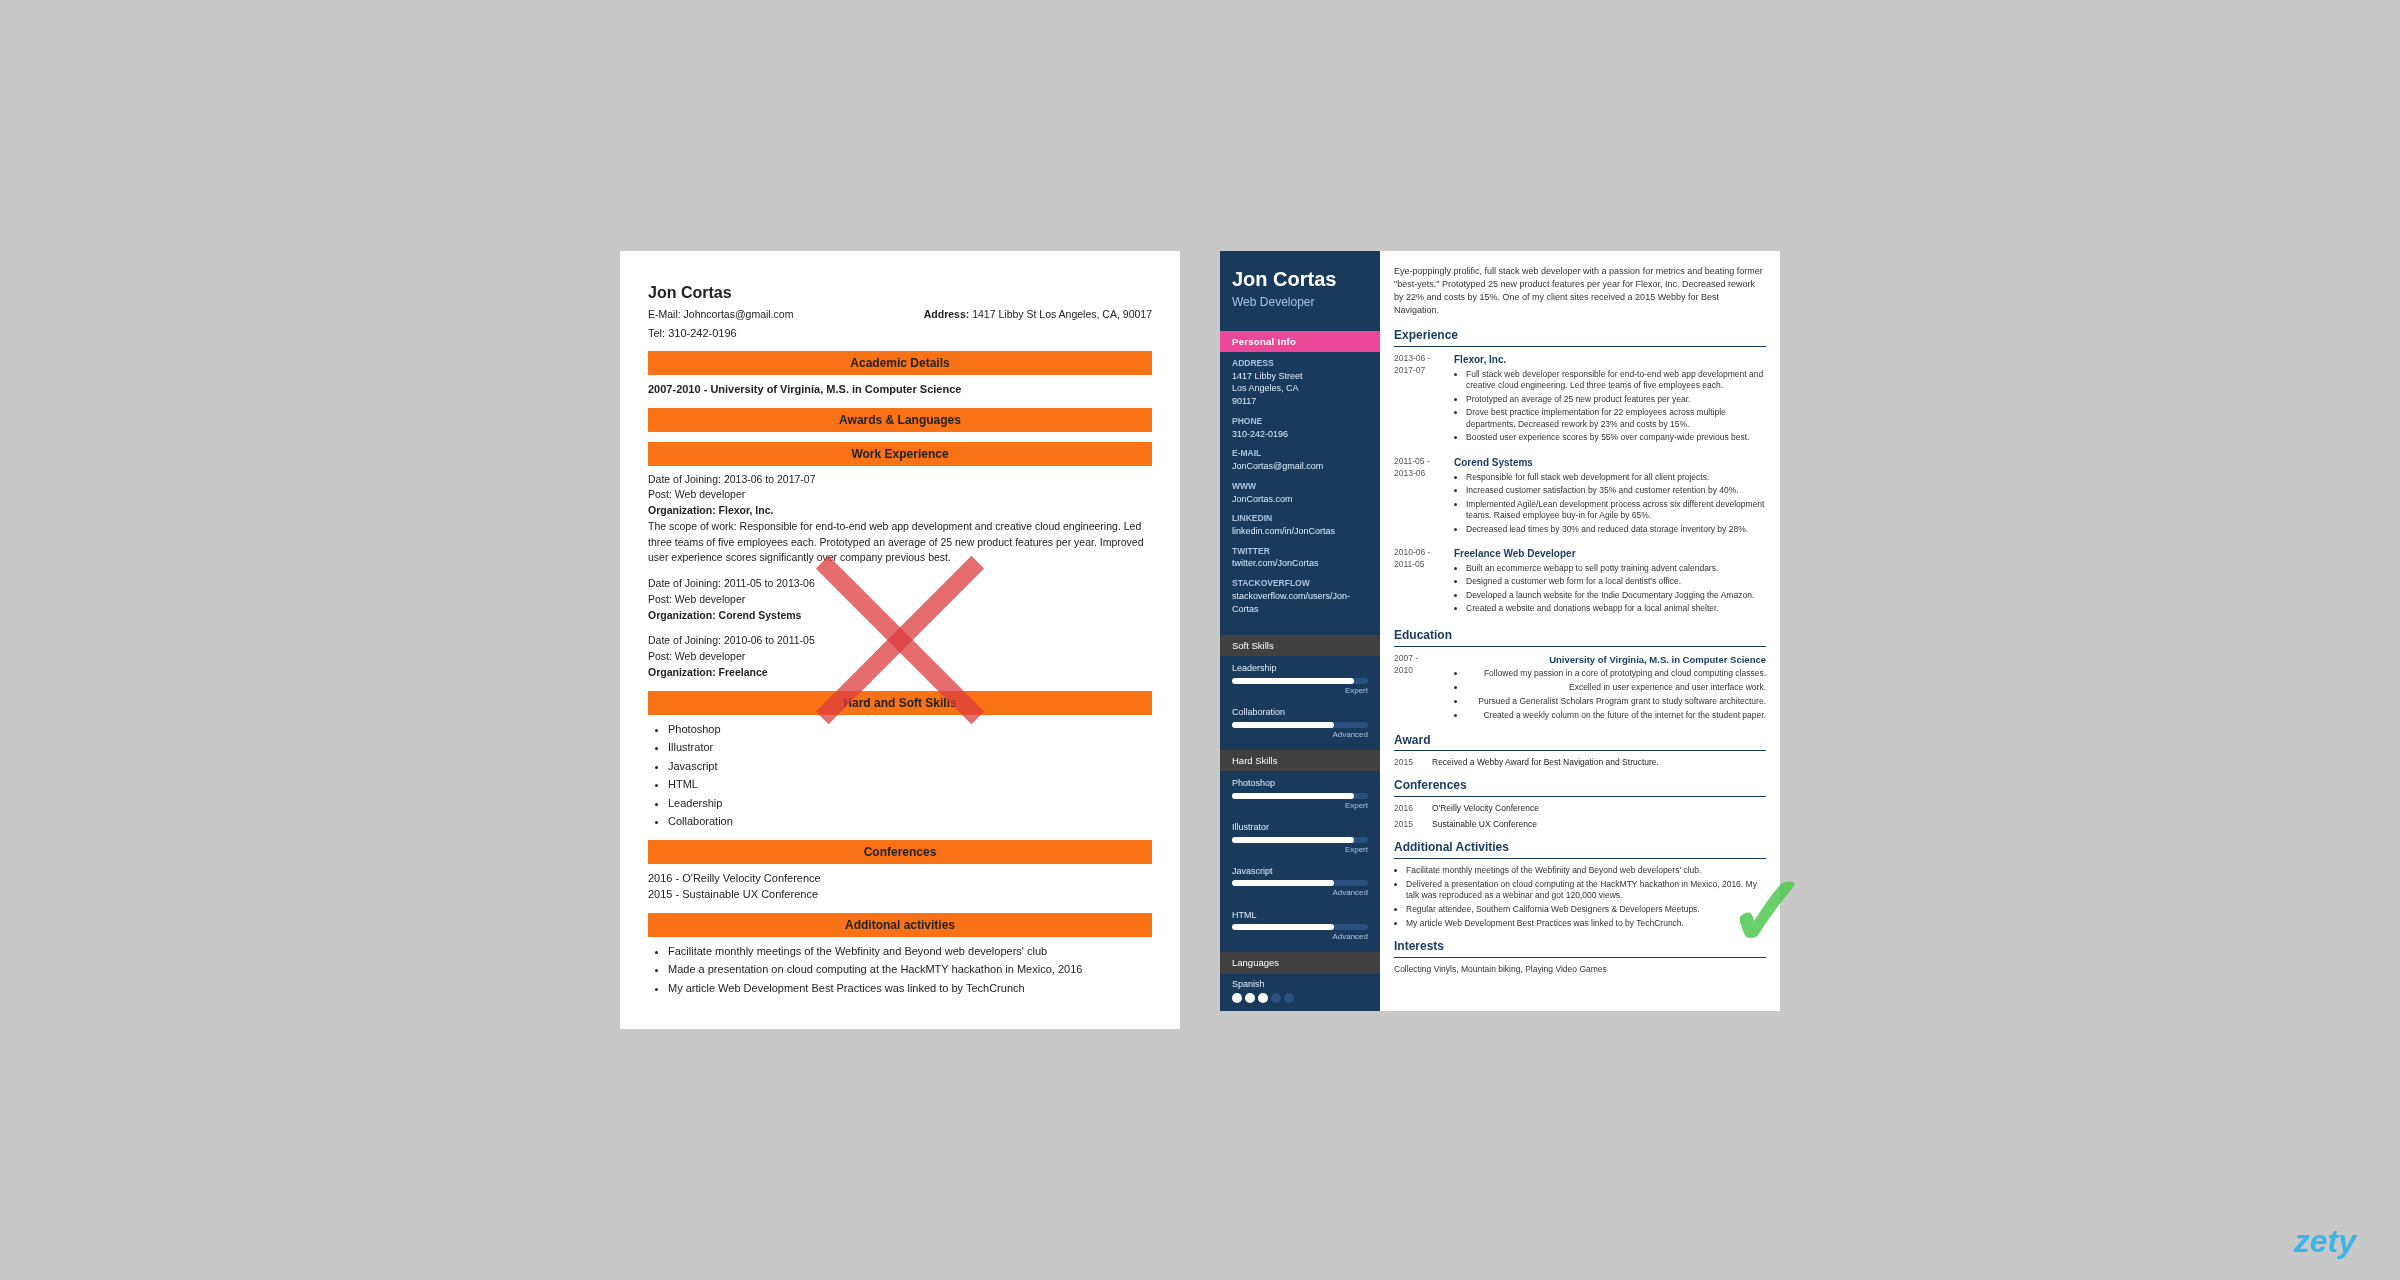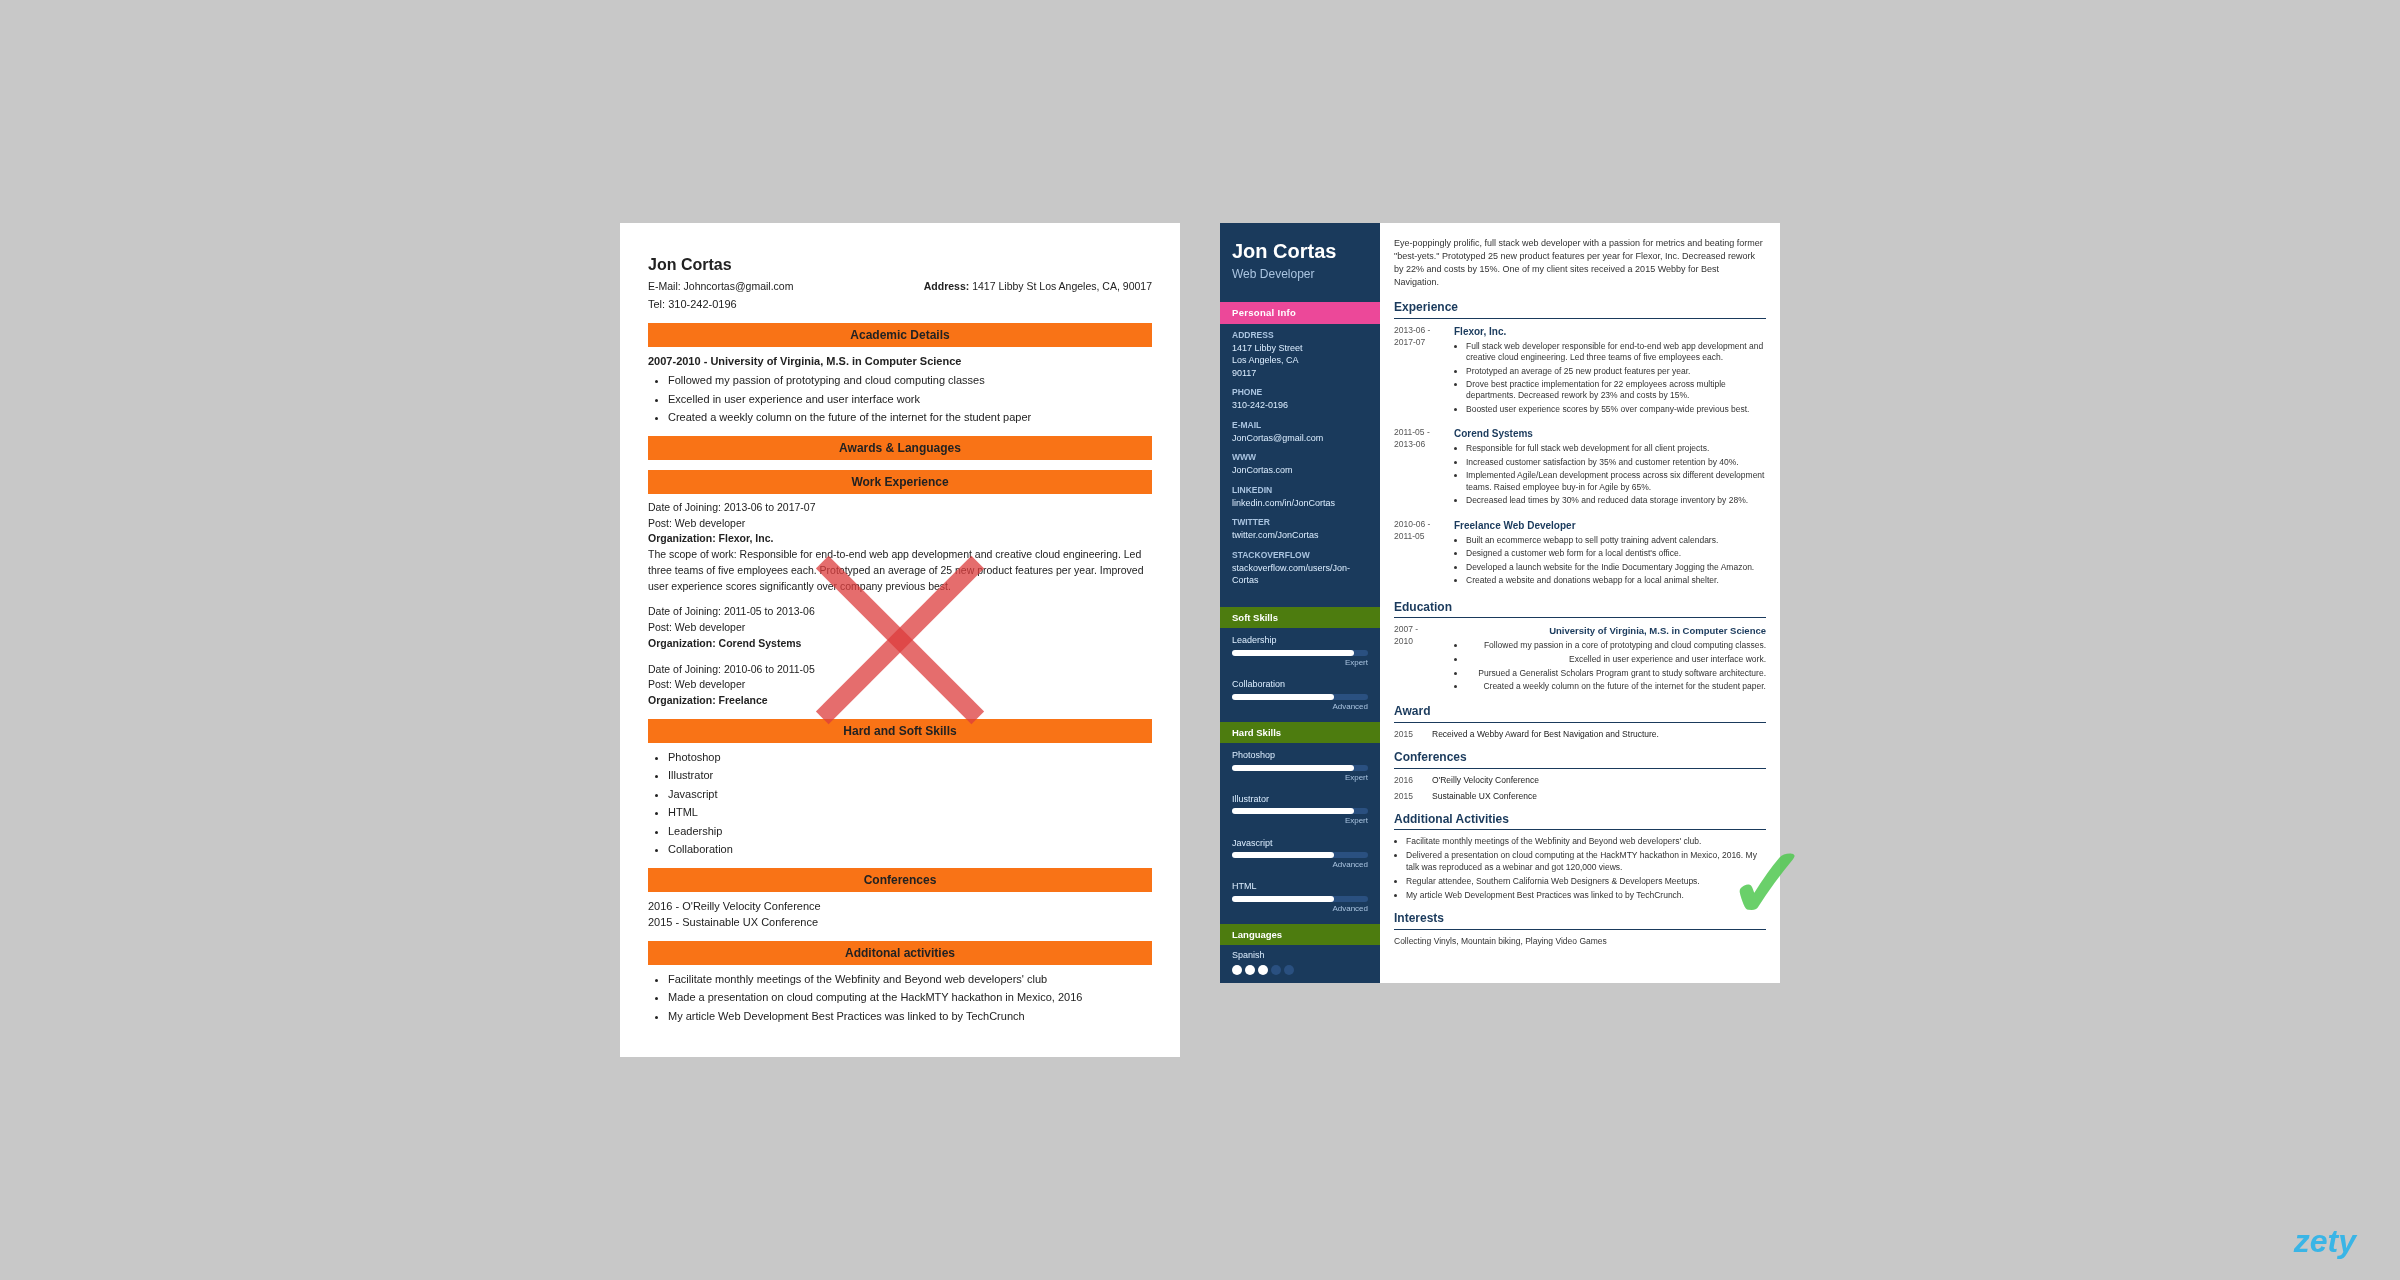--- a/index.html
+++ b/index.html
@@ -196,23 +196,23 @@
       height: 6px;
       border-radius: 3px;
     }
     .skill-level {
       font-size: 8px;
       color: #aac4e0;
       text-align: right;
       margin-top: 1px;
     }
     .sidebar-section-title {
-      background: #4d7c0f;
+      background: #404040;
       font-size: 9.5px;
-      font-weight: bold;
+      font-weight: normal;
       padding: 4px 12px;
       color: white;
       margin-top: 6px;
     }
 
     
     .lang-item {
       padding: 4px 12px 8px 12px;
     }
     .lang-name {
@@ -368,25 +368,20 @@
         <strong>Address:</strong>
         <span>1417 Libby St Los Angeles, CA, 90017</span>
       </span>
     </div>
     <div>Tel: 310-242-0196</div>
 
     <div class="section-header">Academic Details</div>
     <div>
       <strong><span>2007-2010 - University of Virginia, M.S. in Computer Science</span></strong>
     </div>
-    <ul>
-      <li>Followed my passion of prototyping and cloud computing classes</li>
-      <li>Excelled in user experience and user interface work</li>
-      <li>Created a weekly column on the future of the internet for the student paper</li>
-    </ul>
 
     <div class="section-header">Awards &amp; Languages</div>
 
     <div class="section-header">Work Experience</div>
 
     <div class="job-block">
       <div class="job-line">Date of Joining: 2013-06 to 2017-07</div>
       <div class="job-line">Post: Web developer</div>
       <div class="job-org"><strong><span>Organization: Flexor, Inc.</span></strong></div>
       <div class="job-desc">The scope of work: Responsible for end-to-end web app development and creative cloud engineering. Led three teams of five employees each. Prototyped an average of 25 new product features per year. Improved user experience scores significantly over company previous best.</div>

